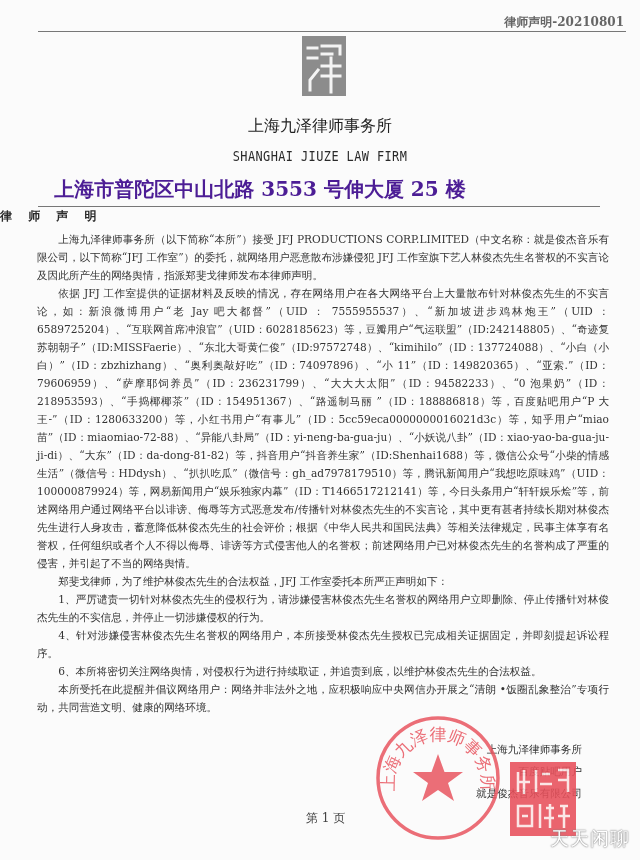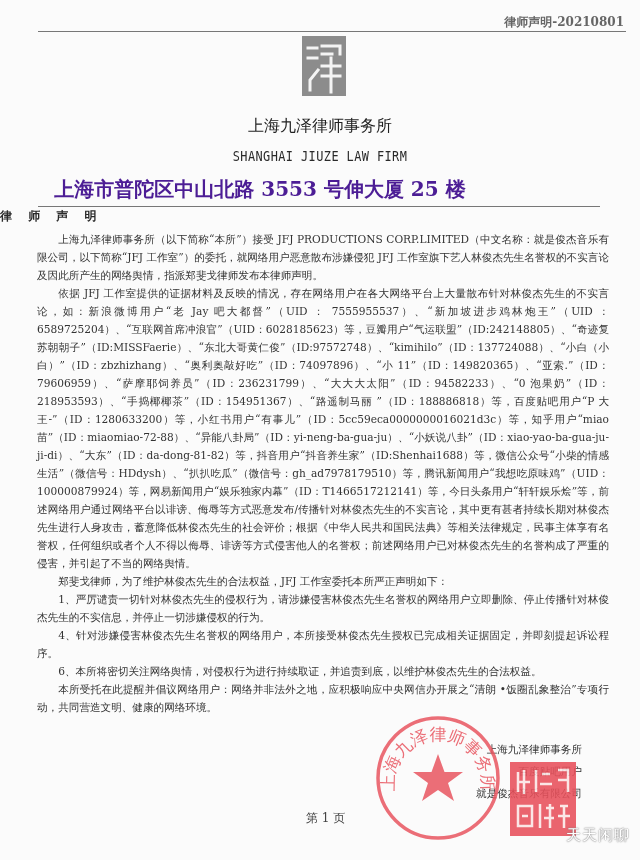--- a/index.html
+++ b/index.html
@@ -65,21 +65,21 @@
       position: absolute; left: 374px; top: 714px; width: 128px; height: 128px;
       z-index: 2; opacity: 0.82;
     }
     .stamp {
       position: absolute; left: 510px; top: 762px; width: 66px; height: 74px;
       background: #e8505b; z-index: 3; opacity: 0.88;
     }
     .watermark {
       position: absolute; right: 10px; top: 826px;
       font-family: "DejaVu Sans", "Liberation Sans", sans-serif;
-      font-size: 15px; color: #fff; letter-spacing: 1px;
+      font-size: 19px; color: #fff; letter-spacing: 1px;
       text-shadow: 0 0 2px #888, 0 0 1px #777;
       z-index: 4;
     }
   </style>
 </head>
 <body>
 
 <div class="page">
 
   <div class="doc-code">律师声明-20210801</div>

